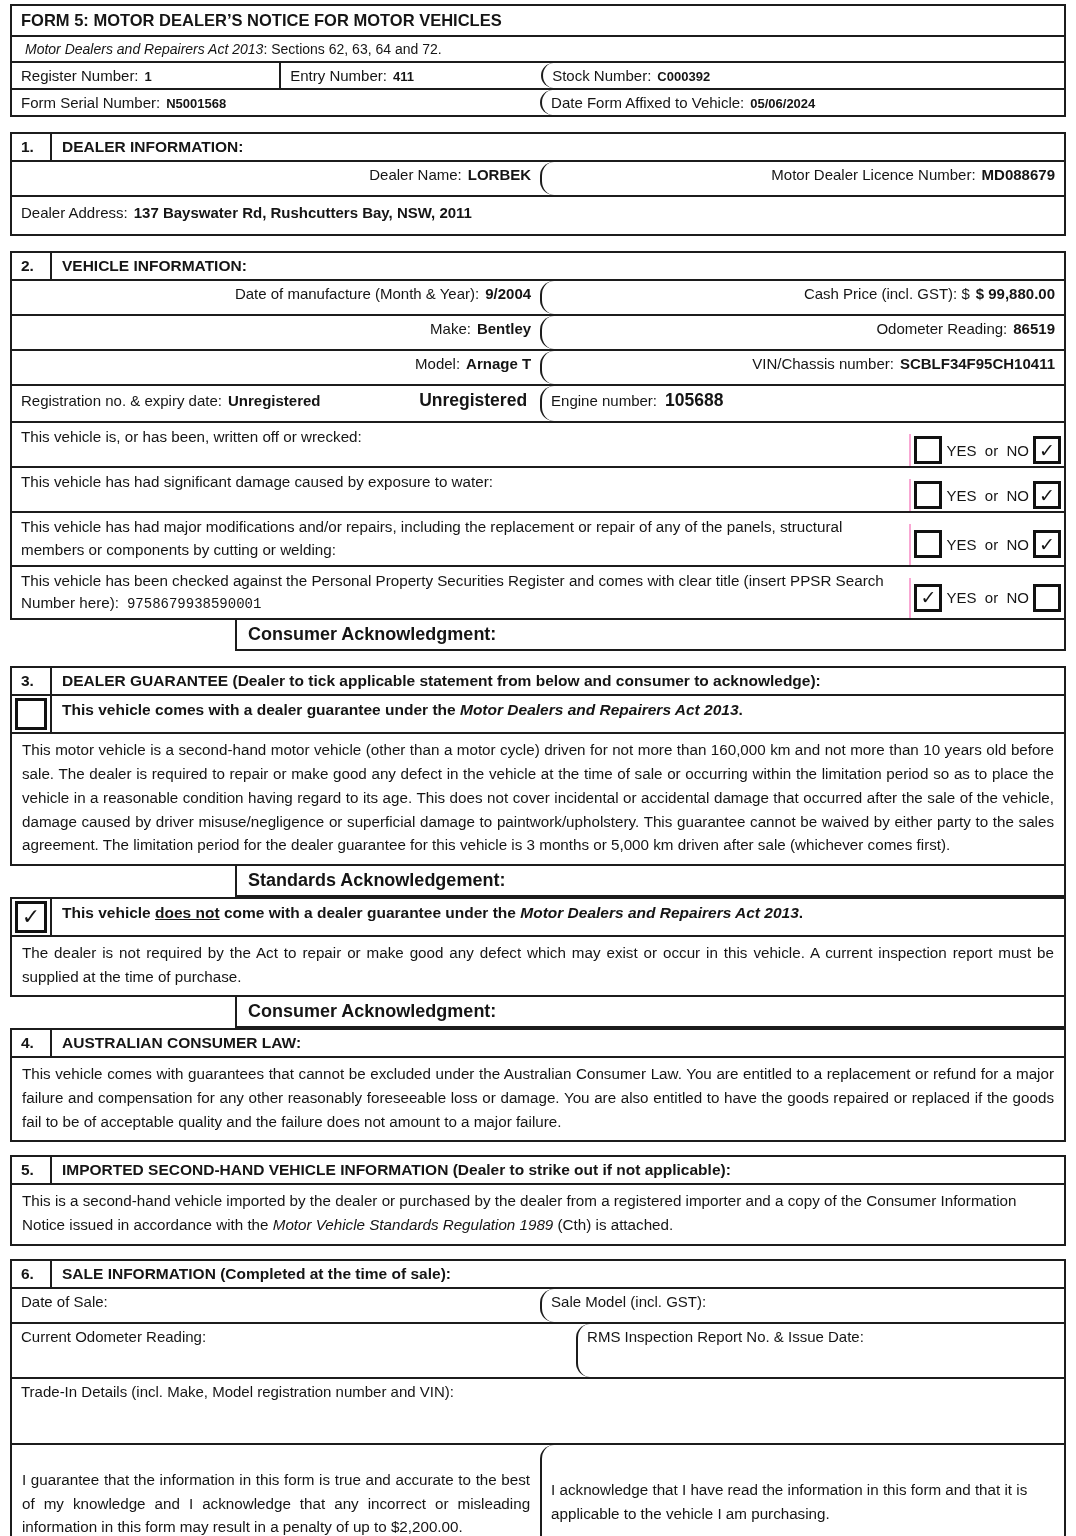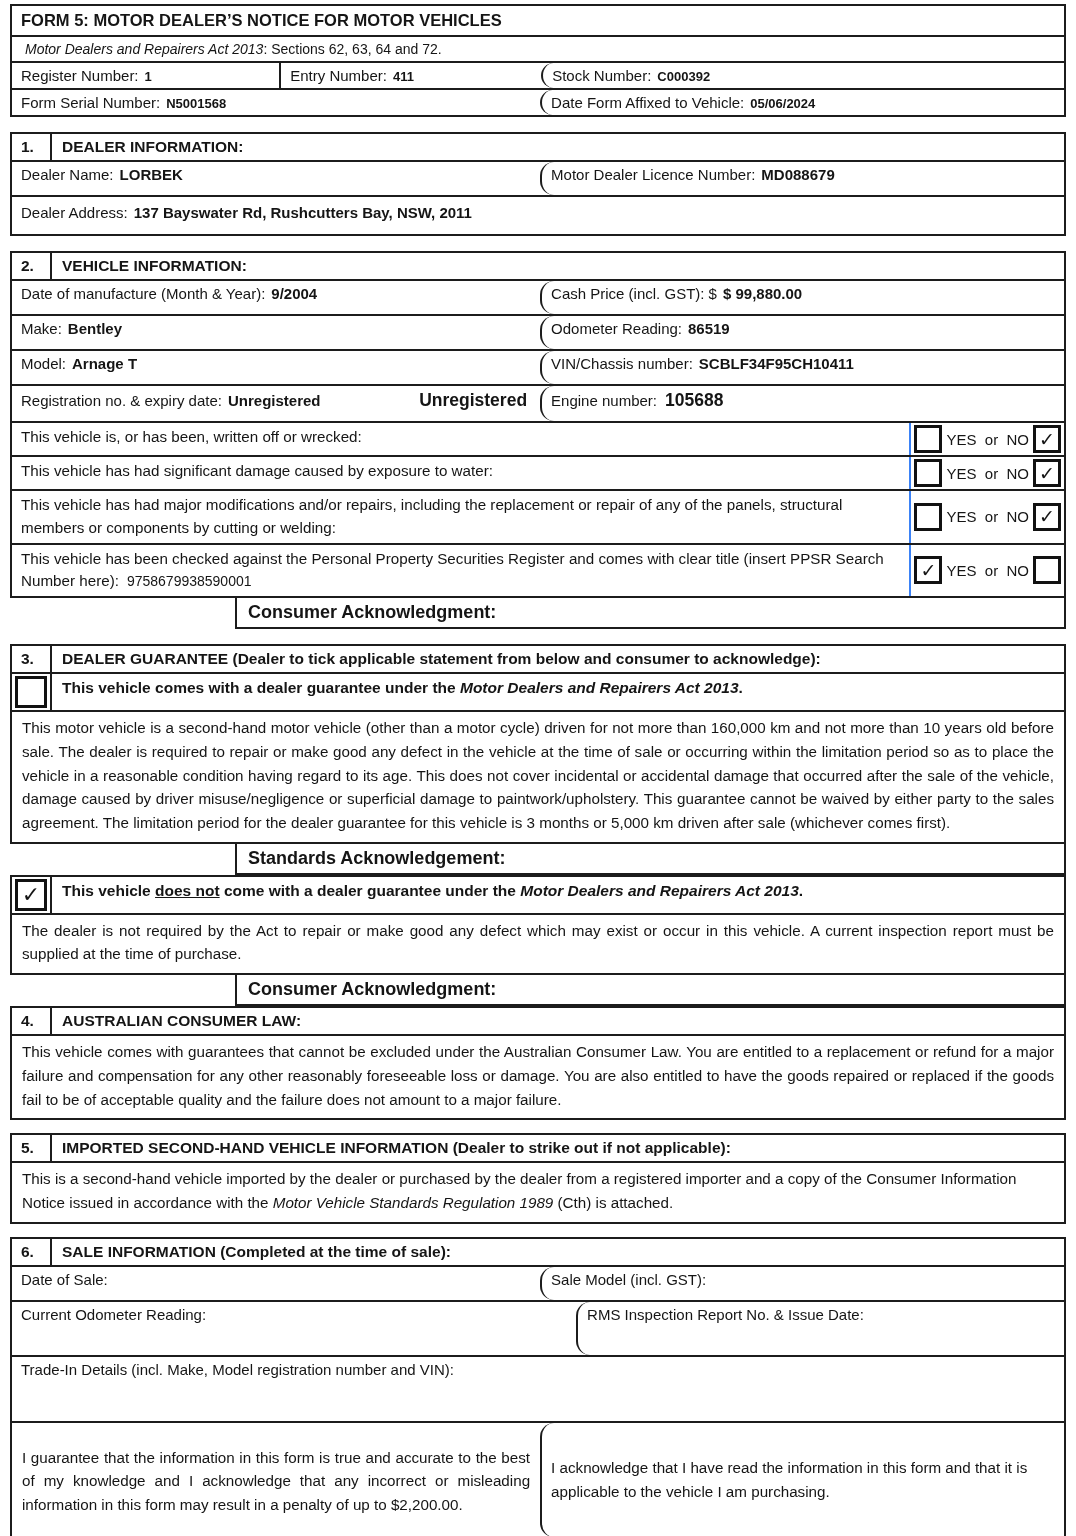--- a/index.html
+++ b/index.html
@@ -17,30 +17,30 @@
   .val{font-weight:bold;margin-left:6px;}
   .val-sm{font-weight:bold;font-size:13px;margin-left:6px;}
   .val-lg{font-weight:bold;font-size:17.5px;margin-left:8px;}
   .title-cell{font-size:16.5px;font-weight:bold;padding:5px 9px;}
   .act-cell{font-size:14px;padding:4px 13px;}
   .sec-num{flex:0 0 38px;font-weight:bold;font-size:15.5px;padding:4px 0 4px 9px;box-sizing:border-box;}
   .sec-title{border-left:2px solid #1c1c1c;font-weight:bold;font-size:15.5px;padding:4px 10px;flex:1 1 auto;}
   .gap{height:15px;}
   .gap-sm{height:13px;}
   .ack{margin-left:225px;border:2px solid #1c1c1c;border-top:none;padding:4px 11px;font-weight:bold;font-size:18px;}
-  .yn{flex:0 0 144px;border-left:2px solid #3b82f6;display:flex;align-items:center;padding:2px 3px;box-sizing:border-box;justify-content:space-between;}
+  .yn{flex:0 0 144px;border-left:2px solid #f9a8d4;display:flex;align-items:center;padding:2px 3px;box-sizing:border-box;justify-content:space-between;margin-top:11px;}
   .yn-label{font-size:15px;white-space:nowrap;padding:0 4px;}
   .cb{width:22px;height:22px;border:3px solid #111;display:flex;align-items:center;justify-content:center;font-weight:bold;font-size:19px;line-height:1;flex:0 0 auto;background:#fff;}
   .cb-lg{width:26px;height:26px;font-size:22px;}
   .opt-cb-cell{flex:0 0 38px;display:flex;align-items:center;justify-content:center;padding:2px;box-sizing:border-box;}
   .opt-text{border-left:2px solid #1c1c1c;font-weight:bold;font-size:15.5px;padding:5px 10px;flex:1 1 auto;}
   .para{font-size:15.2px;line-height:1.56;text-align:justify;padding:4px 10px 7px 10px;}
   .stmt{flex:1 1 auto;font-size:15.2px;line-height:1.5;padding:3px 9px;}
-  .ppsr-val{font-weight:normal;font-size:14px;margin-left:8px;}
-  .lbl-row{min-height:33px;}
+  .ppsr-val{font-weight:normal;font-size:14px;margin-left:8px;font-family:Liberation Mono, monospace;}
+  .lbl-row{min-height:33px;text-align:right;}
   .reg-flex{display:flex;align-items:center;width:100%;}
 </style>
 </head>
 <body>
 
 <div class="page">
 
   <div class="tbl">
     <div class="row">
       <div class="cell title-cell grow">FORM 5: MOTOR DEALER’S NOTICE FOR MOTOR VEHICLES</div>

